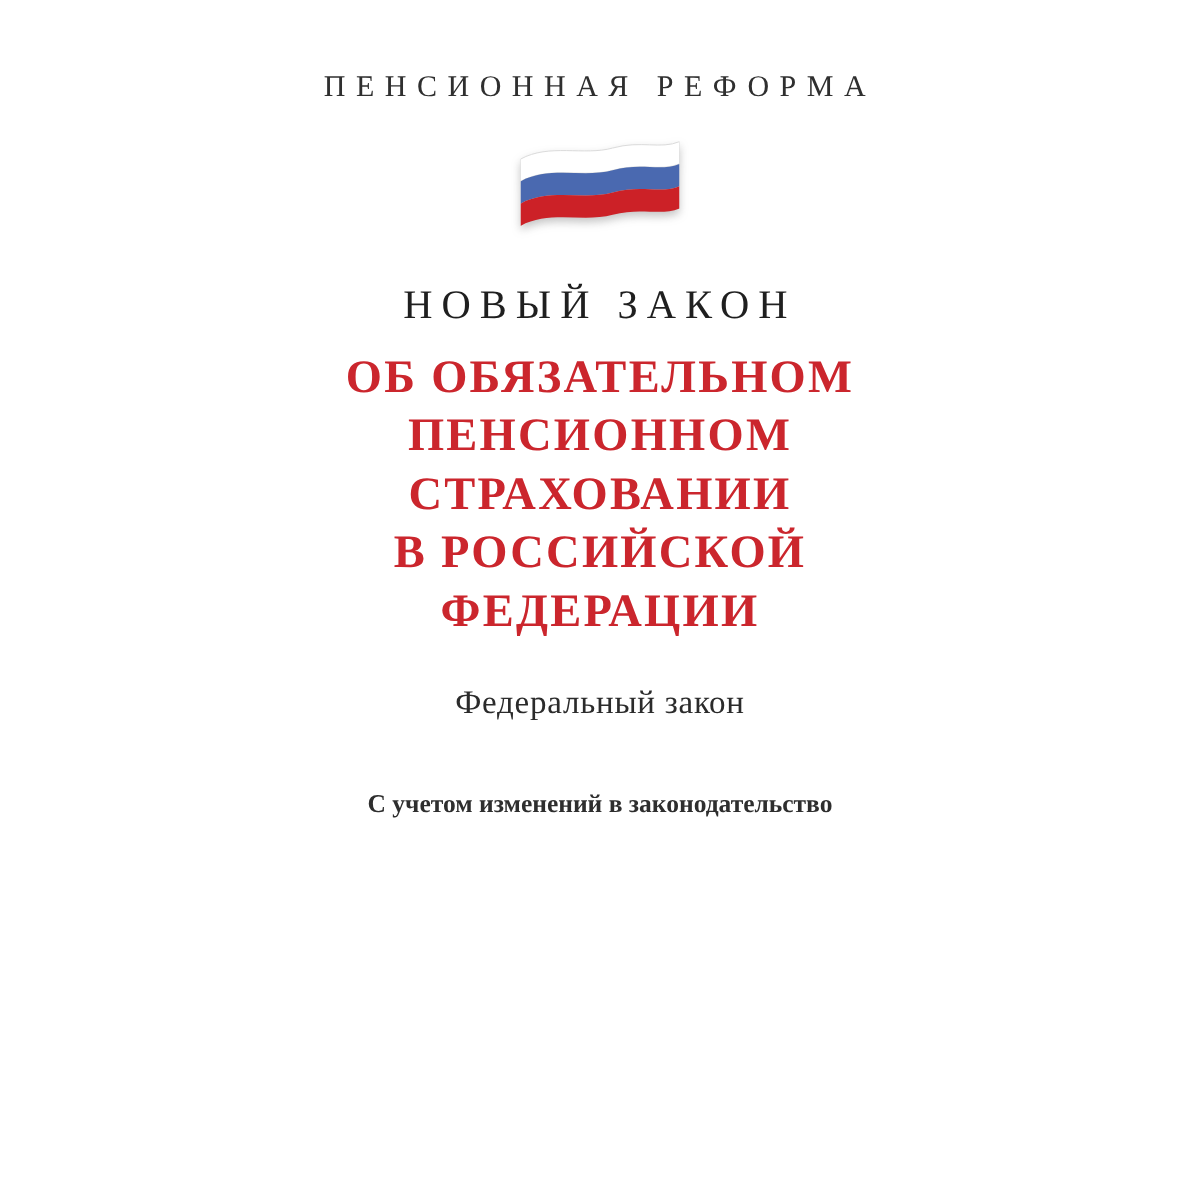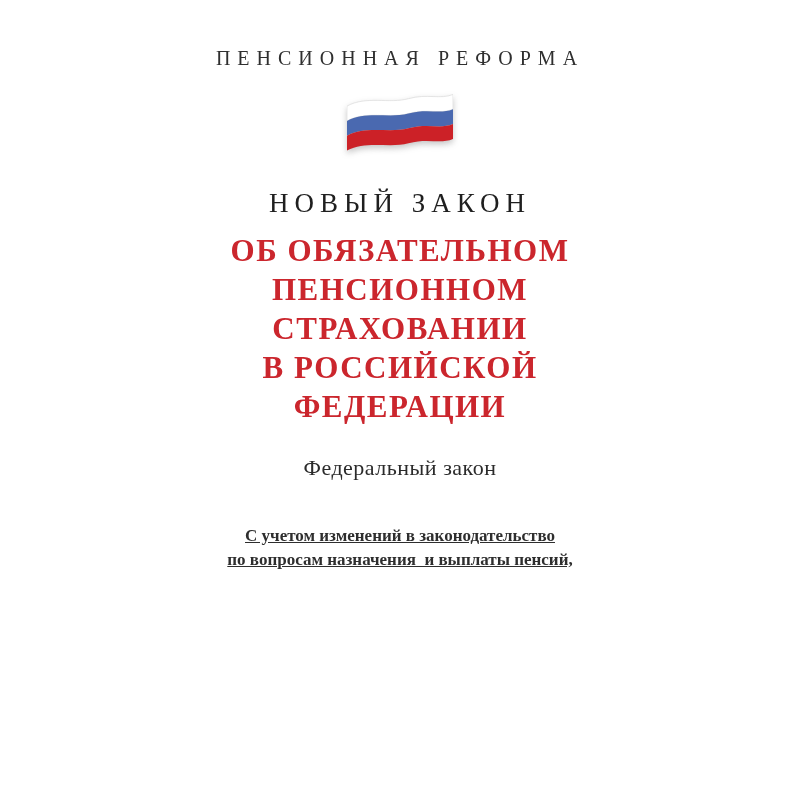--- a/index.html
+++ b/index.html
@@ -62,21 +62,20 @@
     color: #2b2b2b;
     line-height: 30px;
     letter-spacing: 0.5px;
   }
   .note-block {
     top: 524px;
     font-size: 17px;
     font-weight: 700;
     color: #2e2e2e;
     line-height: 24px;
-    text-decoration: underline;
   }
   .note-block div { white-space: pre-wrap; }
   .publisher {
     top: 681px;
     font-size: 14px;
     font-weight: 700;
     color: #2b2b2b;
     letter-spacing: 0.5px;
   }
 </style>
@@ -110,18 +109,17 @@
   </div>
 
   <div class="centered pre-title">НОВЫЙ ЗАКОН</div>
 
   <div class="centered law-block">
     <div>Федеральный закон</div>
   </div>
 
   <div class="centered note-block">
     <div>С учетом изменений в законодательство</div>
-    <div>по вопросам назначения  и выплаты пенсий,</div>
   </div>
 
   <div class="centered publisher">РГ-Пресс</div>
 
 </div>
 
 </body></html>

